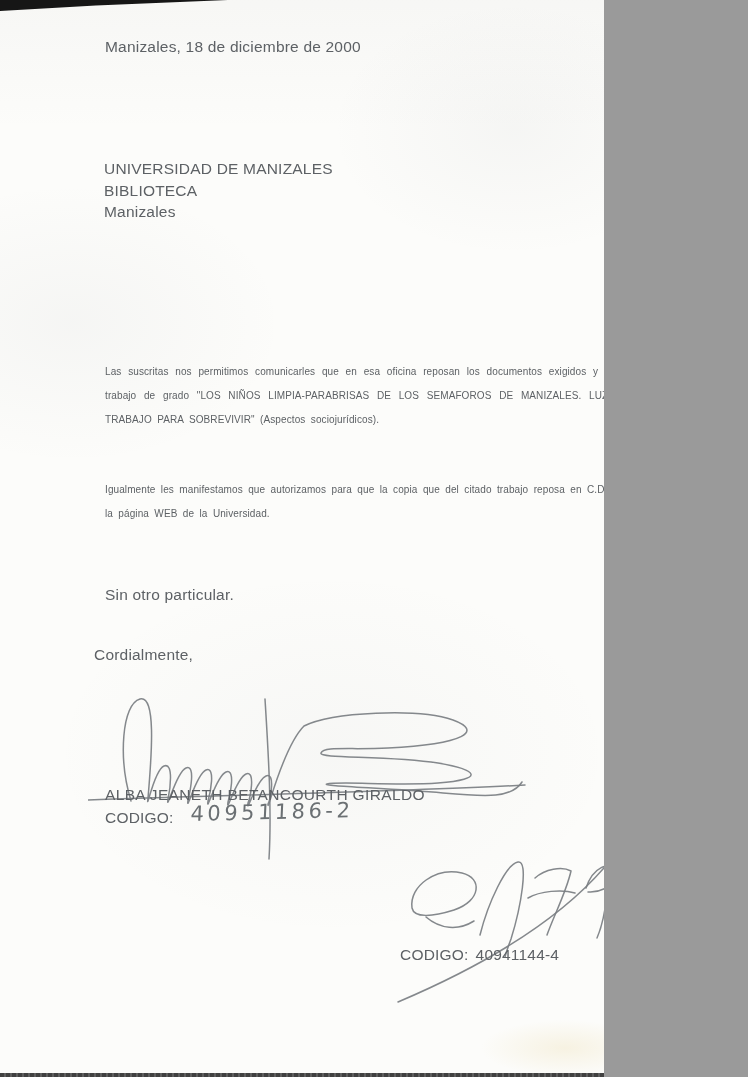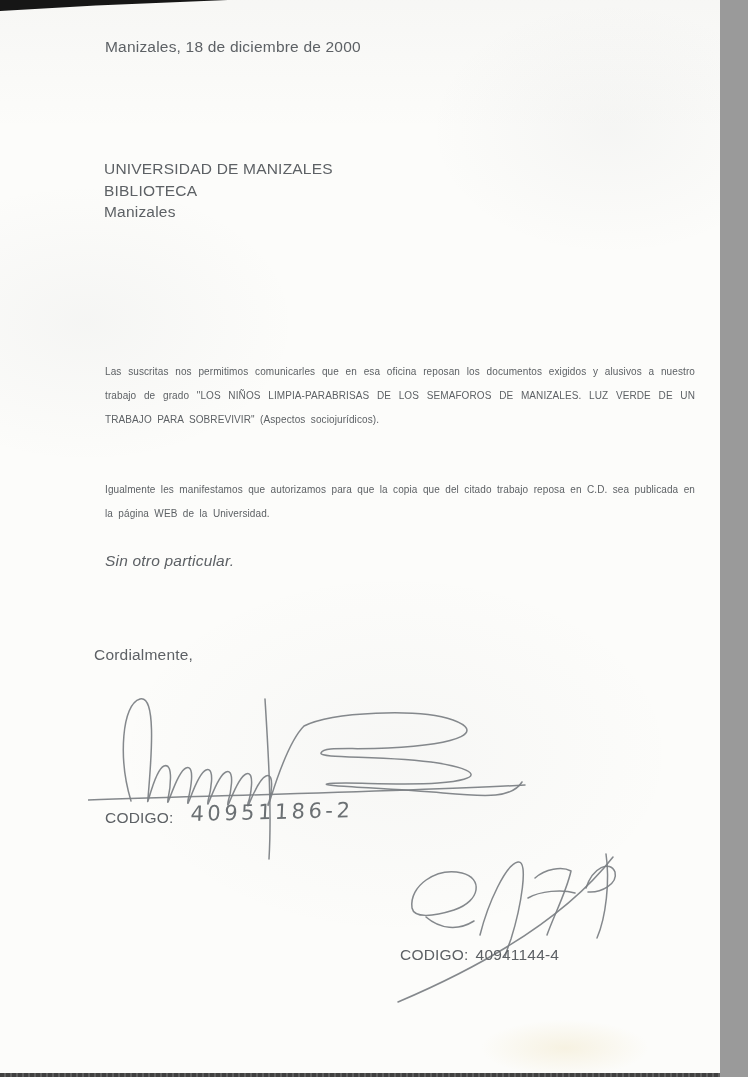--- a/index.html
+++ b/index.html
@@ -1,18 +1,18 @@
 <!DOCTYPE html>
 <html><head>
 <meta charset="utf-8">
 <style>
   html,body{margin:0;padding:0;}
   body{background:#9a9a9a;font-family:"Liberation Sans",sans-serif;}
   .page{
-    position:relative;width:720px;height:1077px;overflow:hidden;
+    position:relative;width:604px;height:1077px;overflow:hidden;
     background-color:#fcfcfa;
     background-image:
       radial-gradient(120px 40px at 565px 1048px, rgba(228,206,140,.22), transparent 70%),
       radial-gradient(300px 200px at 12% 30%, rgba(120,125,130,.05), transparent 70%),
       radial-gradient(260px 180px at 85% 12%, rgba(120,125,130,.05), transparent 70%),
       radial-gradient(400px 260px at 55% 70%, rgba(120,125,130,.04), transparent 70%),
       linear-gradient(180deg, rgba(150,150,150,.05), rgba(255,255,255,0) 12%);
     color:#5d6165;
   }
   .abs{position:absolute;}
@@ -49,21 +49,21 @@
   <div class="abs" style="left:104px;top:158px;">
     <div class="typed">UNIVERSIDAD DE MANIZALES</div>
     <div class="typed">BIBLIOTECA</div>
     <div class="typed">Manizales</div>
   </div>
 
   <div class="abs para" style="left:105px;top:360px;">Las suscritas nos permitimos comunicarles que en esa oficina reposan los documentos exigidos y alusivos a nuestro trabajo de grado "LOS NIÑOS LIMPIA-PARABRISAS DE LOS SEMAFOROS DE MANIZALES. LUZ VERDE DE UN TRABAJO PARA SOBREVIVIR" (Aspectos sociojurídicos).</div>
 
   <div class="abs para" style="left:105px;top:478px;">Igualmente les manifestamos que autorizamos para que la copia que del citado trabajo reposa en C.D. sea publicada en la página WEB de la Universidad.</div>
 
-  <div class="abs typed" style="left:105px;top:550px;font-style:italic;">Sin otro particular.</div>
+  <div class="abs typed" style="left:105px;top:584px;">Sin otro particular.</div>
 
   <div class="abs typed" style="left:94px;top:644px;">Cordialmente,</div>
 
   <svg class="sig-svg" style="left:88px;top:686px;" width="445" height="185" viewBox="0 0 445 185">
     <path d="M43,115 C30,72 34,18 52,13 C68,9 64,66 60,112
              C58,128 66,84 76,80 C86,76 82,104 80,113
              C78,128 88,86 98,82 C108,78 102,106 100,114
              C98,129 108,88 118,84 C128,80 122,108 120,115
              C118,129 128,90 138,86 C148,82 142,110 140,116
              C138,130 148,92 158,88 C168,84 162,112 160,117
@@ -74,20 +74,21 @@
              C262,64 236,60 233,67
              C231,73 298,69 350,77
              C390,84 398,93 350,97
              C310,100 250,95 239,98
              C231,100 298,102 355,107
              C400,111 424,112 434,96"></path>
     <path d="M-2,114 C150,109 330,105 437,99"></path>
     <path d="M177,13 C180,62 184,122 181,173"></path>
   </svg>
 
+  <div class="abs caps" style="left:105px;top:786px;">ALBA JEANETH BETANCOURTH GIRALDO</div>
   <div class="abs typed" style="left:105px;top:807px;">CODIGO:</div>
   <div class="abs handwritten" style="left:190px;top:802px;">40951186-2</div>
 
   <svg class="sig-svg" style="left:382px;top:845px;" width="270" height="165" viewBox="0 0 270 165">
     <path d="M30,63 C27,41 54,22 80,28 C101,33 99,56 72,65 C50,72 32,73 30,63"></path>
     <path d="M44,72 C58,84 76,86 92,76"></path>
     <path d="M98,90 C106,58 124,19 136,17 C147,15 139,62 129,94 C126,102 124,108 123,112"></path>
     <path d="M153,33 C163,24 180,21 189,26 C184,48 172,70 165,90"></path>
     <path d="M146,53 C158,46 180,44 193,48"></path>
     <path d="M224,9 C228,36 224,72 215,93"></path>

